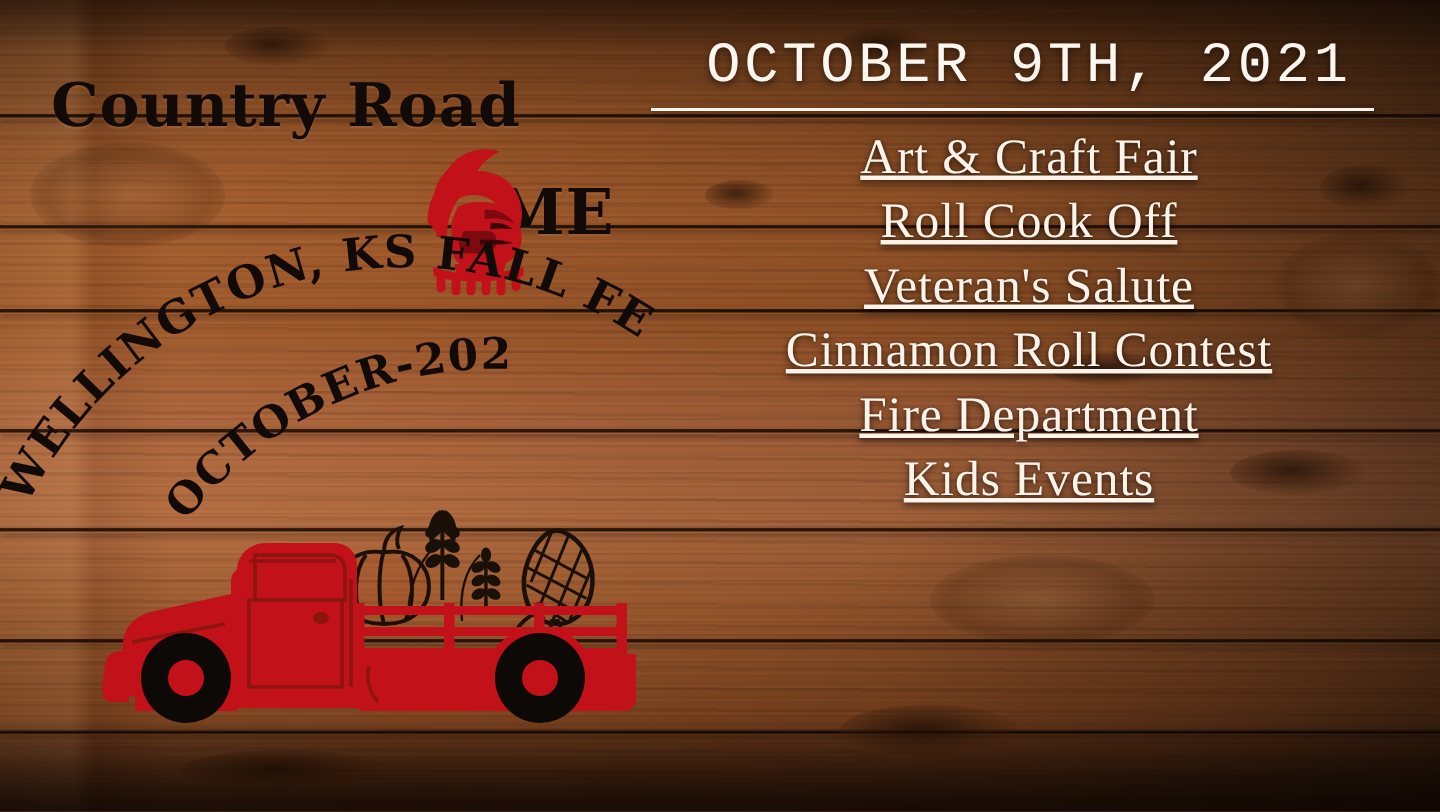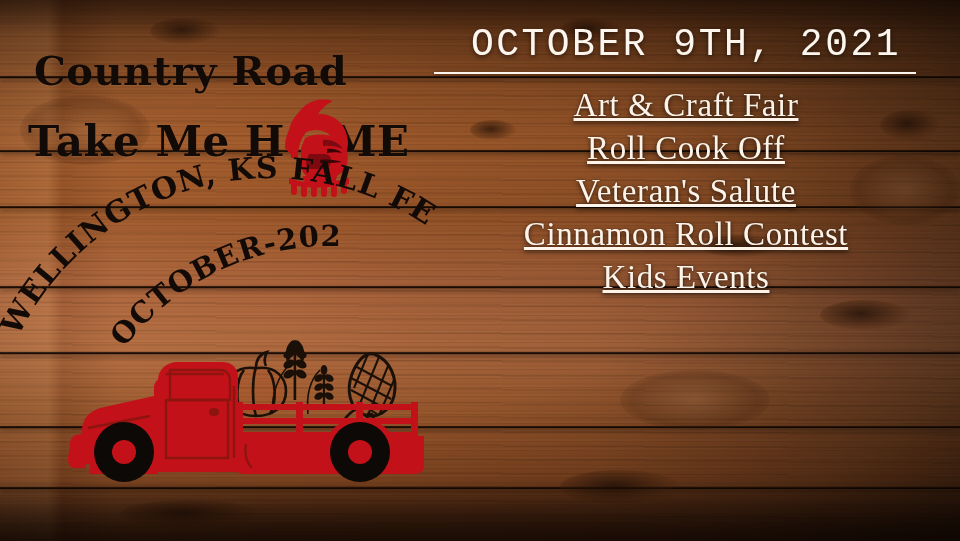--- a/index.html
+++ b/index.html
@@ -173,21 +173,20 @@
   <div class="swirl" style="left:850px;top:155px;width:110px;height:70px;"></div>
   <div class="swirl" style="left:620px;top:370px;width:150px;height:60px;"></div>
 
   <div class="top-dark"></div>
   <div class="bottom-dark"></div>
   <div class="vignette"></div>
 
   <div class="logo">
 
     <div class="logo-line logo-l1">Country Road</div>
-    <div class="logo-line logo-l2a">Take Me H</div>
     <div class="logo-line logo-l2b">ME</div>
 
     <svg class="mascot" viewBox="0 0 102 105">
       <g fill="#C3111A">
 
         <path d="M30 30 C34 12 52 4 68 9 C60 13 54 19 51 26 C46 24 38 25 30 30 Z"></path>
         <path d="M24 40 C26 22 42 11 60 13 C50 19 44 27 42 36 C36 34 30 36 24 40 Z"></path>
 
         <path d="M20 56 C20 33 36 21 55 22 C72 23 82 34 83 50 C83 57 81 62 78 66
                  L70 64 C72 56 70 46 62 41 C52 35 38 38 32 48 C29 53 28 60 29 66 Z"></path>
@@ -353,16 +352,17 @@
   <div class="right">
 
     <div class="headline">OCTOBER 9TH, 2021</div>
     <div class="headline-rule"></div>
 
     <div class="events">
       <div class="event">Art &amp; Craft Fair</div>
       <div class="event">Roll Cook Off</div>
       <div class="event">Veteran's Salute</div>
       <div class="event">Cinnamon Roll Contest</div>
+      <div class="event">Fire Department</div>
       <div class="event">Kids Events</div>
     </div>
   </div>
 </div>
 
 </body></html>

